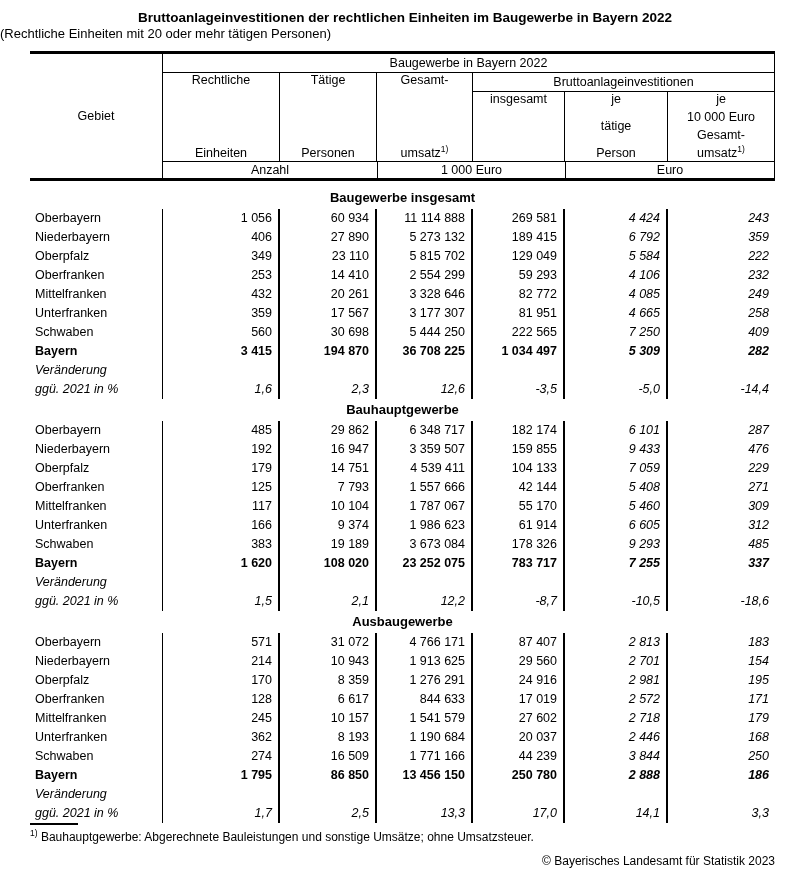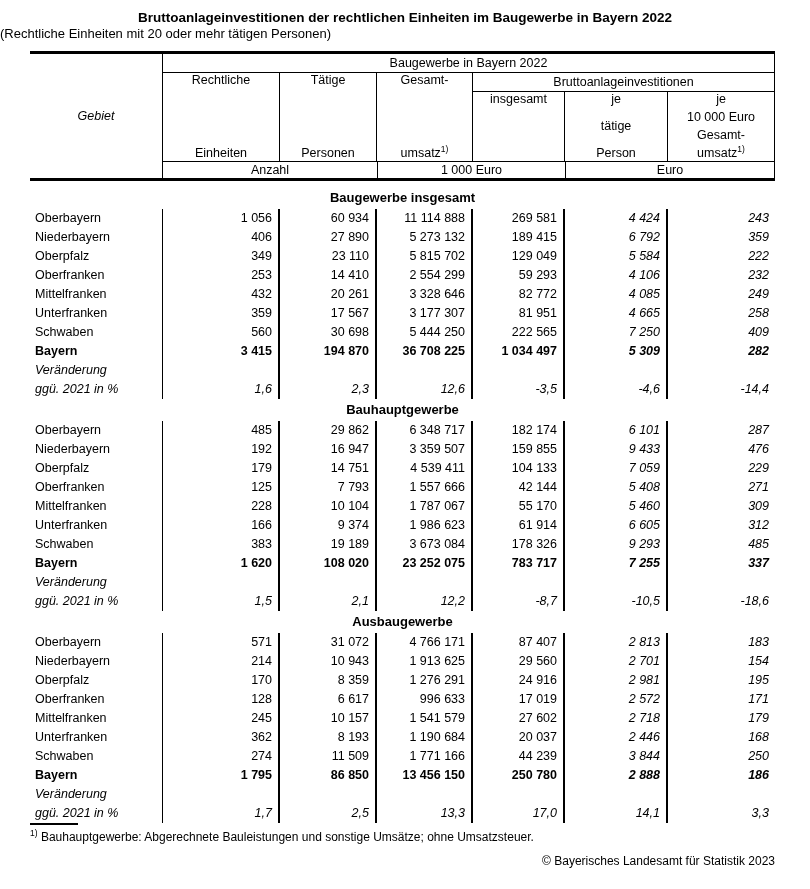--- a/index.html
+++ b/index.html
@@ -4,21 +4,21 @@
 <title>Bruttoanlageinvestitionen der rechtlichen Einheiten im Baugewerbe in Bayern 2022</title>
 <style>
   html,body{margin:0;padding:0;background:#fff;}
   body{width:810px;height:889px;font-family:"Liberation Sans",sans-serif;color:#000;-webkit-font-smoothing:antialiased;}
   .page{position:relative;width:810px;height:889px;overflow:hidden;}
   .title{padding-top:10px;text-align:center;font-size:13.5px;font-weight:bold;line-height:16px;}
   .subtitle{text-align:left;font-size:13px;line-height:16px;}
   .sheet{width:745px;margin:9px 35px 0 30px;}
   
   .thead{display:flex;width:745px;box-sizing:border-box;border-top:3px solid #000;border-bottom:3px solid #000;border-right:1px solid #000;font-size:12.5px;}
-  .corner{flex:0 0 132px;border-right:1px solid #000;display:flex;align-items:center;justify-content:center;font-style:italic;}
+  .corner{flex:0 0 132px;border-right:1px solid #000;display:flex;align-items:center;justify-content:center;}
   .hright{flex:1;display:flex;flex-direction:column;}
   .spanrow{height:18px;line-height:18px;text-align:center;border-bottom:1px solid #000;}
   .band{display:flex;height:88px;}
   .hc{box-sizing:border-box;display:flex;flex-direction:column;align-items:center;justify-content:space-between;text-align:center;line-height:15px;}
   .hc1{width:117px;border-right:1px solid #000;}
   .hc2{width:97px;border-right:1px solid #000;}
   .hc3{width:96px;border-right:1px solid #000;}
   .bgroup{flex:1;display:flex;flex-direction:column;}
   .brow{height:18px;line-height:18px;text-align:center;border-bottom:1px solid #000;}
   .bcells{display:flex;flex:1;}
@@ -186,21 +186,21 @@
               <div class="cell num c4"></div>
               <div class="cell num c5"></div>
               <div class="cell num c6"></div>
             </div>
             <div class="drow changerow">
               <div class="cell lbl">ggü. 2021 in %</div>
               <div class="cell num c1">1,6</div>
               <div class="cell num c2">2,3</div>
               <div class="cell num c3">12,6</div>
               <div class="cell num c4">-3,5</div>
-              <div class="cell num c5">-4,6</div>
+              <div class="cell num c5">-5,0</div>
               <div class="cell num c6">-14,4</div>
             </div>
           </div>
         </div>
         <div class="section">
           <div class="section-title">Bauhauptgewerbe</div>
           <div class="rows">
             <div class="drow">
               <div class="cell lbl">Oberbayern</div>
               <div class="cell num c1">485</div>
@@ -232,21 +232,21 @@
               <div class="cell lbl">Oberfranken</div>
               <div class="cell num c1">125</div>
               <div class="cell num c2">7 793</div>
               <div class="cell num c3">1 557 666</div>
               <div class="cell num c4">42 144</div>
               <div class="cell num c5">5 408</div>
               <div class="cell num c6">271</div>
             </div>
             <div class="drow">
               <div class="cell lbl">Mittelfranken</div>
-              <div class="cell num c1">228</div>
+              <div class="cell num c1">117</div>
               <div class="cell num c2">10 104</div>
               <div class="cell num c3">1 787 067</div>
               <div class="cell num c4">55 170</div>
               <div class="cell num c5">5 460</div>
               <div class="cell num c6">309</div>
             </div>
             <div class="drow">
               <div class="cell lbl">Unterfranken</div>
               <div class="cell num c1">166</div>
               <div class="cell num c2">9 374</div>
@@ -320,21 +320,21 @@
               <div class="cell num c2">8 359</div>
               <div class="cell num c3">1 276 291</div>
               <div class="cell num c4">24 916</div>
               <div class="cell num c5">2 981</div>
               <div class="cell num c6">195</div>
             </div>
             <div class="drow">
               <div class="cell lbl">Oberfranken</div>
               <div class="cell num c1">128</div>
               <div class="cell num c2">6 617</div>
-              <div class="cell num c3">996 633</div>
+              <div class="cell num c3">844 633</div>
               <div class="cell num c4">17 019</div>
               <div class="cell num c5">2 572</div>
               <div class="cell num c6">171</div>
             </div>
             <div class="drow">
               <div class="cell lbl">Mittelfranken</div>
               <div class="cell num c1">245</div>
               <div class="cell num c2">10 157</div>
               <div class="cell num c3">1 541 579</div>
               <div class="cell num c4">27 602</div>
@@ -346,21 +346,21 @@
               <div class="cell num c1">362</div>
               <div class="cell num c2">8 193</div>
               <div class="cell num c3">1 190 684</div>
               <div class="cell num c4">20 037</div>
               <div class="cell num c5">2 446</div>
               <div class="cell num c6">168</div>
             </div>
             <div class="drow">
               <div class="cell lbl">Schwaben</div>
               <div class="cell num c1">274</div>
-              <div class="cell num c2">11 509</div>
+              <div class="cell num c2">16 509</div>
               <div class="cell num c3">1 771 166</div>
               <div class="cell num c4">44 239</div>
               <div class="cell num c5">3 844</div>
               <div class="cell num c6">250</div>
             </div>
             <div class="drow bold">
               <div class="cell lbl">Bayern</div>
               <div class="cell num c1">1 795</div>
               <div class="cell num c2">86 850</div>
               <div class="cell num c3">13 456 150</div>

